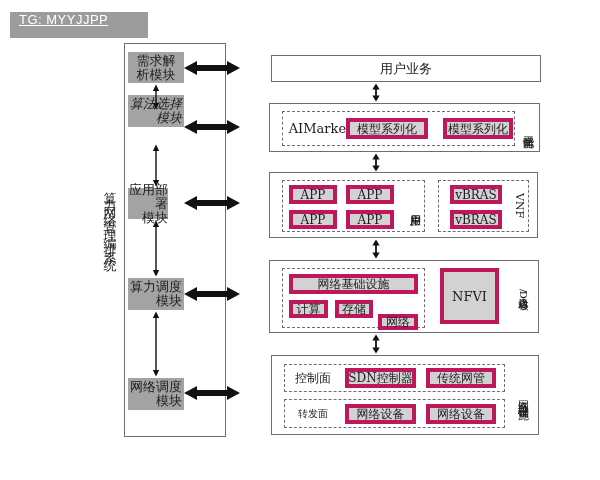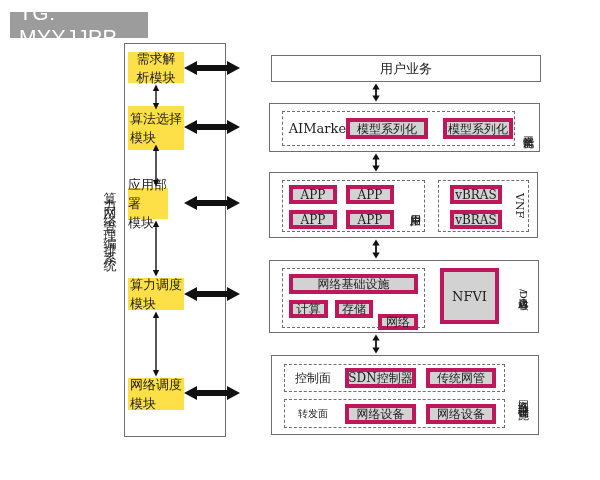--- a/index.html
+++ b/index.html
@@ -5,47 +5,47 @@
   html,body{margin:0;padding:0;background:#ffffff;}
   #canvas{position:relative;width:600px;height:480px;background:#ffffff;overflow:hidden;
           font-family:"DejaVu Serif", serif;color:#1c1c1c;}
   .abs{position:absolute;}
   .sans{font-family:"Liberation Sans", sans-serif;}
   .outline{border:1px solid #6e6e6e;background:#ffffff;box-sizing:border-box;margin-left:31px;}
   .dashed{border:1px dashed #6e6e6e;background:transparent;box-sizing:border-box;}
   .item{border:4px solid #be185d;background:#d2d2d2;box-sizing:border-box;
         display:flex;align-items:center;justify-content:center;
         font-size:12px;line-height:1;white-space:nowrap;}
-  .module{background:#fde047;display:flex;align-items:center;justify-content:center;
-          text-align:left;font-size:13px;line-height:19px;white-space:pre-line;}
+  .module{background:#a3a3a3;display:flex;align-items:center;justify-content:center;
+          text-align:right;font-size:13px;line-height:14px;white-space:pre-line;}
   .ctext{display:flex;align-items:center;justify-content:center;}
   .vtext{writing-mode:vertical-rl;text-orientation:mixed;display:flex;align-items:center;justify-content:center;
          font-size:11px;line-height:1;}
   svg.arrow{position:absolute;overflow:visible;display:block;}
-  .banner{background:#9c9c9c;color:#ffffff;font-size:21px;display:flex;align-items:center;
-          padding-left:9px;letter-spacing:0.5px;box-sizing:border-box;}
+  .banner{background:#9c9c9c;color:#ffffff;font-size:13px;display:flex;align-items:flex-start;
+          padding-left:9px;letter-spacing:0.5px;box-sizing:border-box;text-decoration:underline;}
   .watermark{background:#acacac;color:#ffffff;font-size:20px;display:flex;align-items:center;
              padding-left:14px;letter-spacing:0.5px;box-sizing:border-box;}
 </style>
 </head>
 <body>
 
 <div id="canvas">
 
   <div class="abs banner sans" style="left:10px;top:12px;width:138px;height:26px;">
     <span>TG: MYYJJPP</span>
   </div>
 
   <div class="abs outline" style="left:93px;top:43px;width:102px;height:394px;"></div>
 
   <div class="abs vtext" style="left:101px;top:112px;width:18px;height:212px;font-size:13px;letter-spacing:7.5px;">算力网络管理编排系统</div>
 
   <div class="abs module" style="left:128px;top:52px;width:56px;height:31px;">需求解
 析模块</div>
-  <div class="abs module" style="left:128px;top:106px;width:56px;height:44px;">算法选择
+  <div class="abs module" style="left:128px;top:95px;width:56px;height:32px;font-style:italic;">算法选择
 模块</div>
   <div class="abs module" style="left:128px;top:188px;width:40px;height:31px;">应用部署
 模块</div>
   <div class="abs module" style="left:128px;top:278px;width:56px;height:32px;">算力调度
 模块</div>
   <div class="abs module" style="left:128px;top:378px;width:56px;height:32px;">网络调度
 模块</div>
 
   <svg class="arrow" style="left:151px;top:84px;" width="10" height="26">
     <line x1="5" y1="5" x2="5" y2="21" stroke="#111" stroke-width="1.4"></line>

